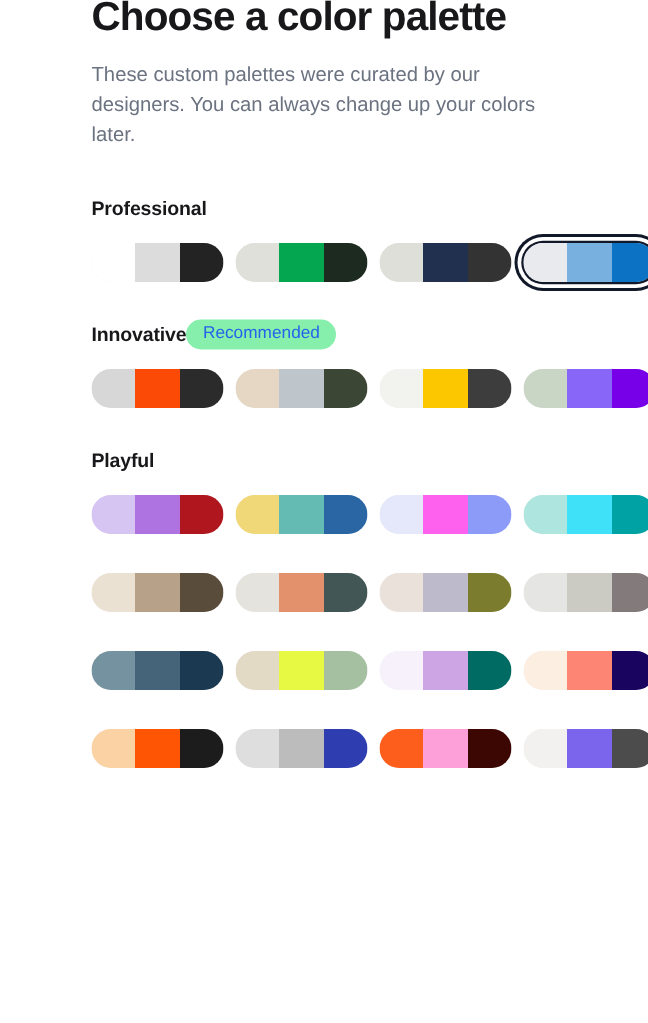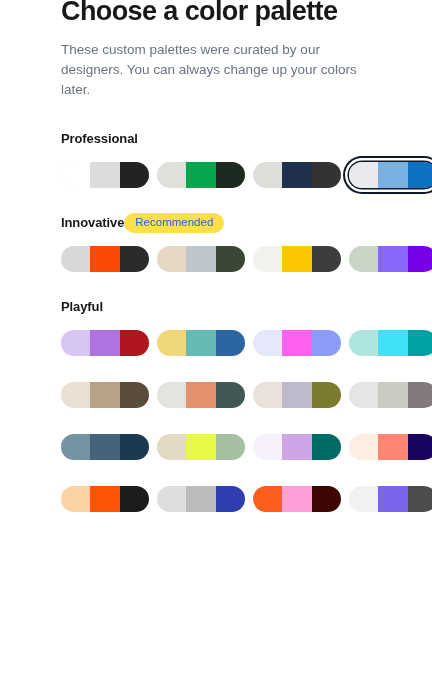--- a/index.html
+++ b/index.html
@@ -64,21 +64,21 @@
   .section-label {
     font-size: 13px;
     font-weight: bold;
     color: #18181b;
     letter-spacing: -0.1px;
     line-height: 18px;
   }
   .badge {
     font-size: 11.5px;
     color: #2563eb;
-    background: #fde047;
+    background: #86efac;
     border-radius: 999px;
     padding: 3px 11px 4px;
     line-height: 13px;
     white-space: nowrap;
   }
 
   
   .palette-row {
     display: flex;
     gap: 8px;

